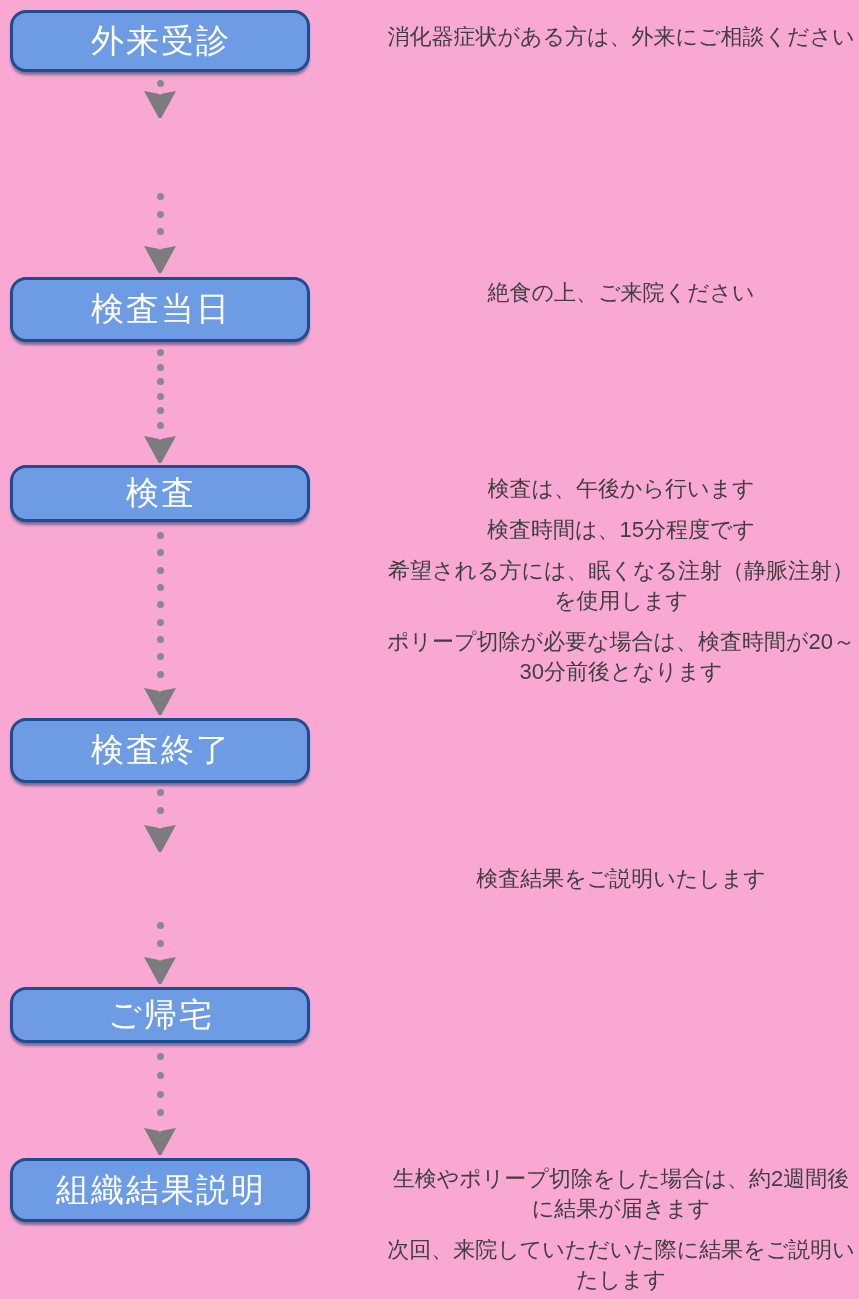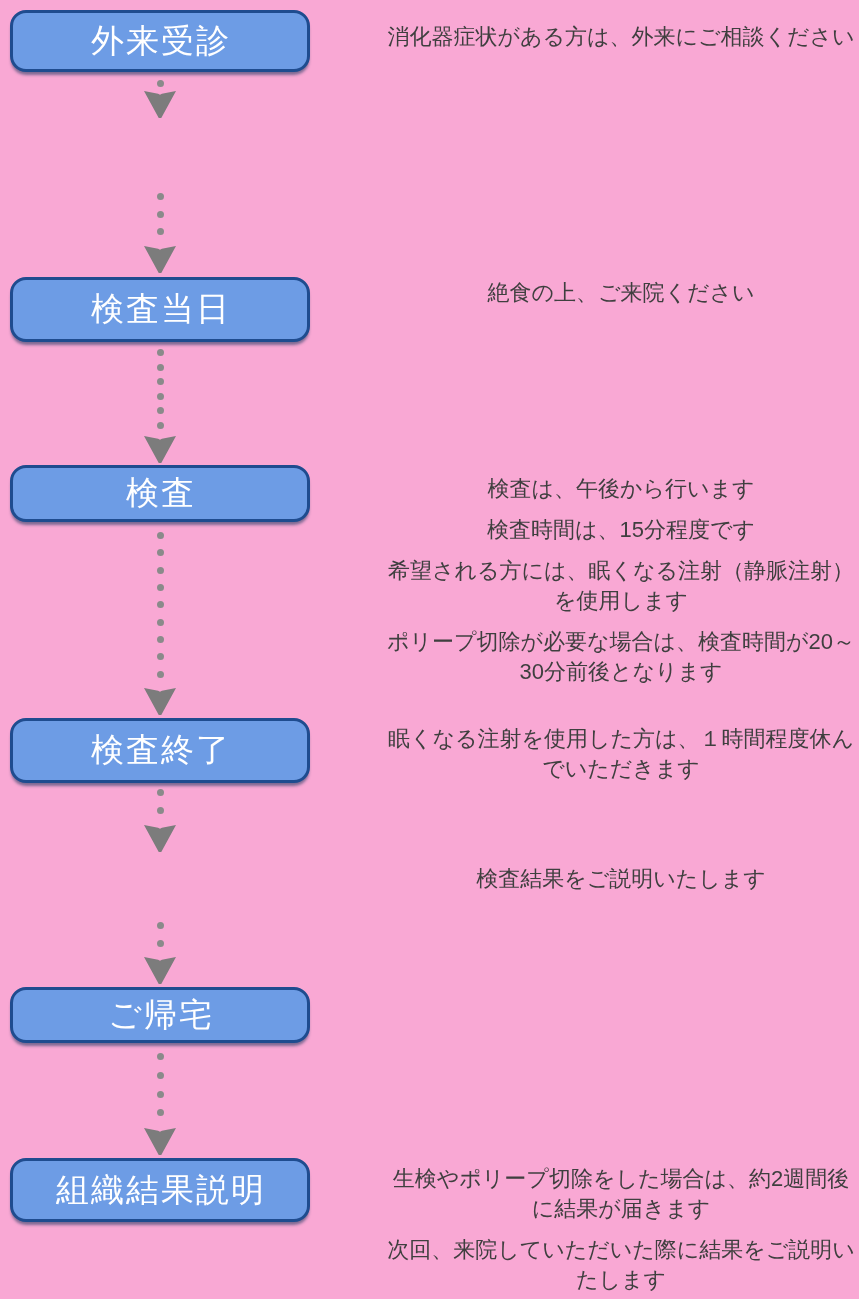--- a/index.html
+++ b/index.html
@@ -162,23 +162,20 @@
     <p>絶食の上、ご来院ください</p>
   </div>
 
   <div class="notes" style="top:474px">
     <p>検査は、午後から行います</p>
     <p>検査時間は、15分程度です</p>
     <p>希望される方には、眠くなる注射（静脈注射）を使用します</p>
     <p>ポリープ切除が必要な場合は、検査時間が20～30分前後となります</p>
   </div>
 
-  <div class="notes" style="top:724px">
-    <p>眠くなる注射を使用した方は、１時間程度休んでいただきます</p>
-  </div>
 
   <div class="notes" style="top:864px">
     <p>検査結果をご説明いたします</p>
   </div>
 
   <div class="notes" style="top:1164px">
     <p>生検やポリープ切除をした場合は、約2週間後に結果が届きます</p>
     <p>次回、来院していただいた際に結果をご説明いたします</p>
   </div>
 

